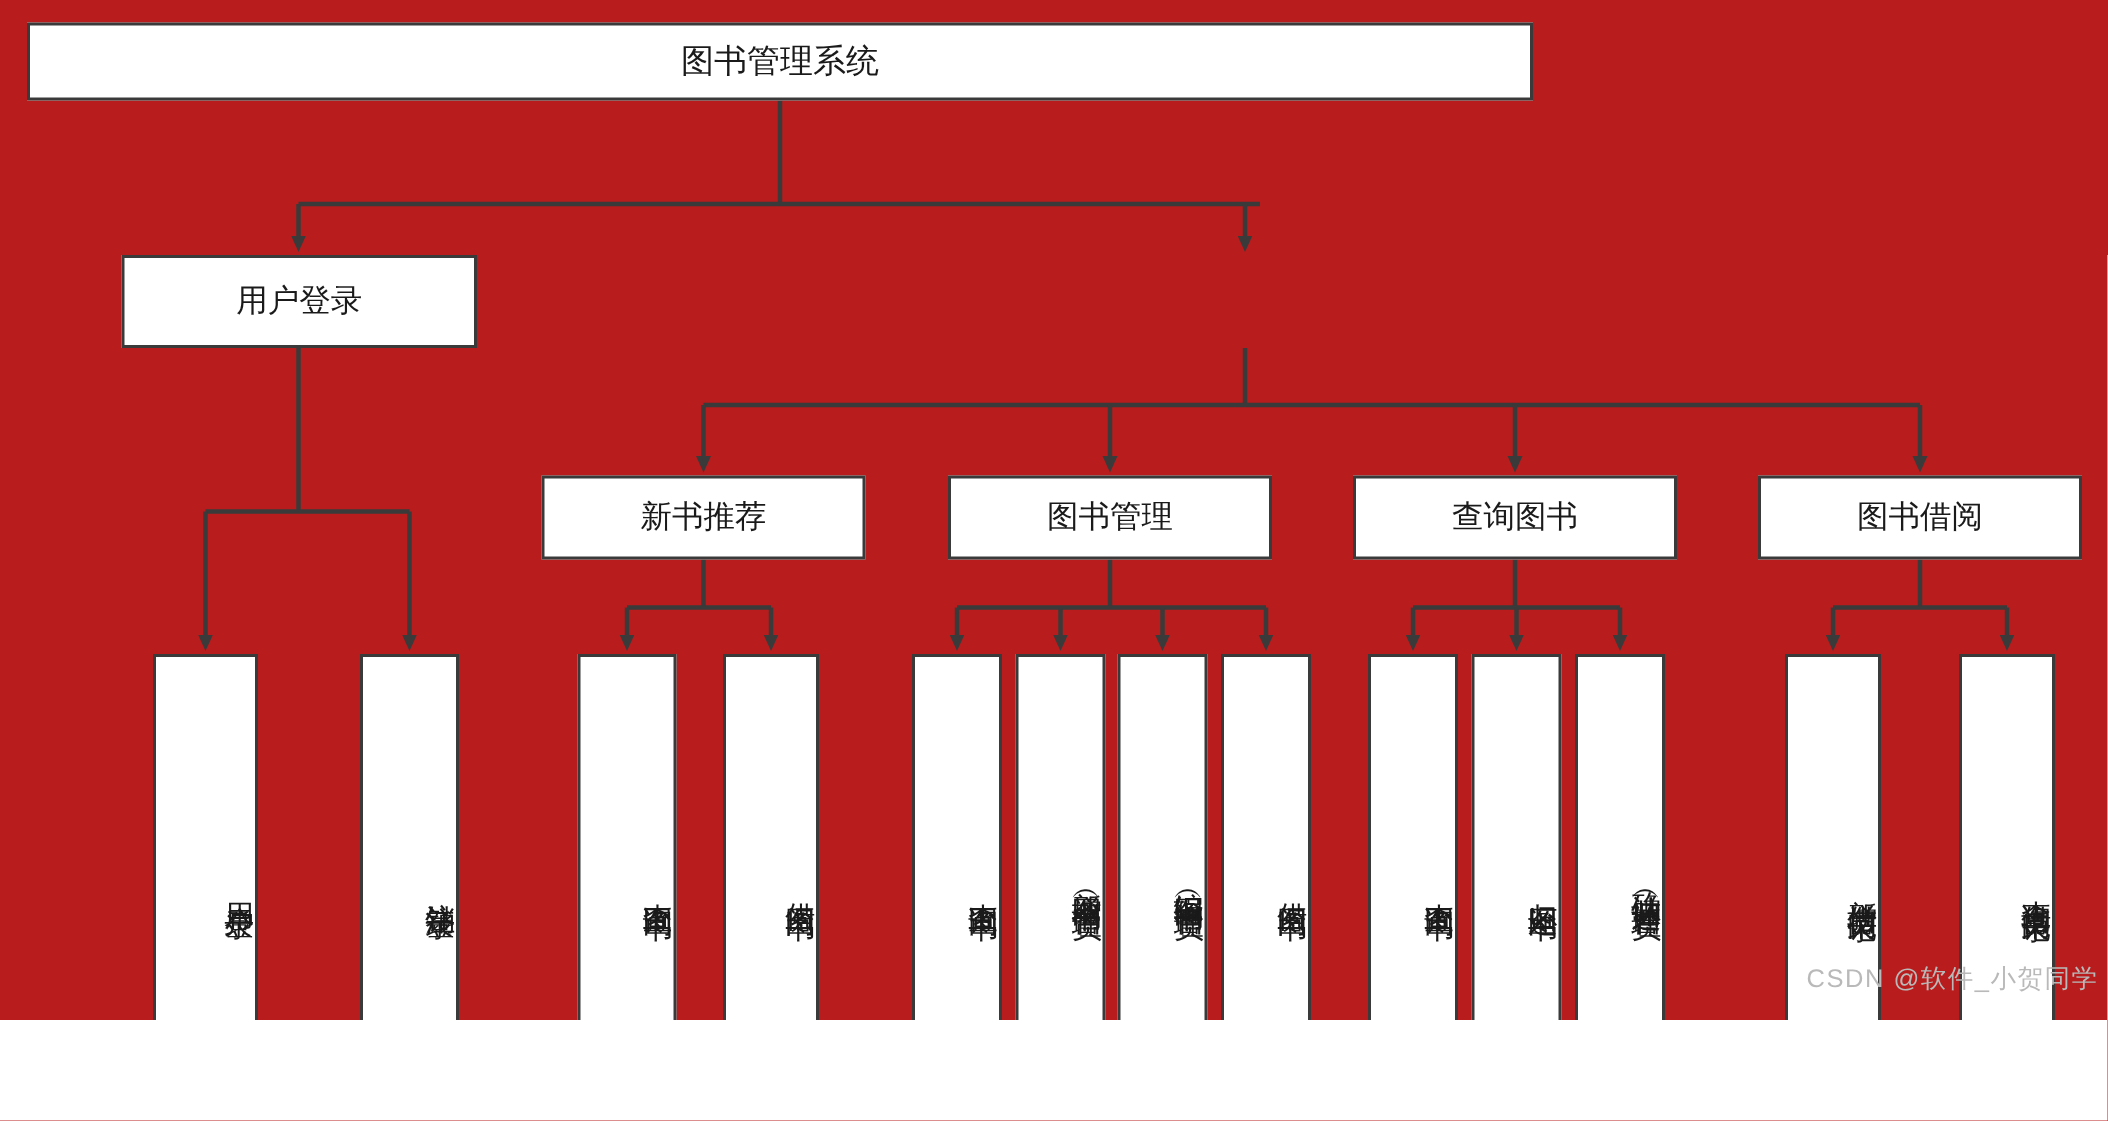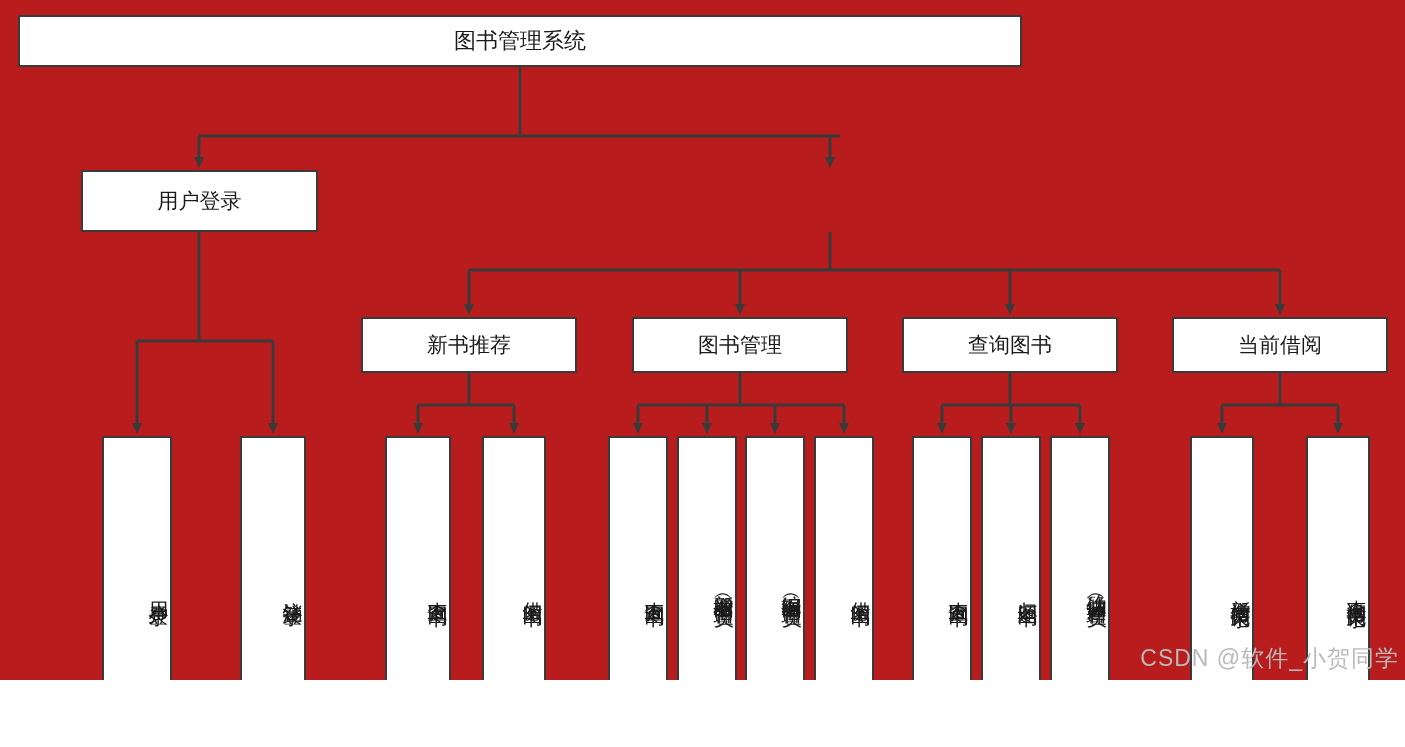--- a/index.html
+++ b/index.html
@@ -52,22 +52,22 @@
     justify-content: center;
     padding-top: 10px;
     letter-spacing: 2px;
   }
   .node.leaf.tall-text {
     padding-top: 6px;
   }
   #watermark {
     position: absolute;
     right: 6px;
-    bottom: 6px;
-    font-size: 23px;
+    bottom: 16px;
+    font-size: 17px;
     color: #b9b9b9;
     letter-spacing: 1px;
     white-space: nowrap;
     user-select: none;
   }
 </style>
 </head>
 <body>
 
 <div id="diagram-root">
@@ -122,21 +122,21 @@
     </g>
   </svg>
 
   <div class="node root horizontal" style="left:18px; top:15px; width:1004px; height:52px;">图书管理系统</div>
 
   <div class="node horizontal" style="left:81px; top:170px; width:237px; height:62px;">用户登录</div>
 
   <div class="node horizontal" style="left:361px; top:317px; width:216px; height:56px;">新书推荐</div>
   <div class="node horizontal" style="left:632px; top:317px; width:216px; height:56px;">图书管理</div>
   <div class="node horizontal" style="left:902px; top:317px; width:216px; height:56px;">查询图书</div>
-  <div class="node horizontal" style="left:1172px; top:317px; width:216px; height:56px;">当前借阅</div>
+  <div class="node horizontal" style="left:1172px; top:317px; width:216px; height:56px;">图书借阅</div>
 
   <div class="node leaf" style="left:102px; top:436px; width:70px; height:297px;">用户登录</div>
   <div class="node leaf" style="left:240px; top:436px; width:66px; height:297px;">注销登录</div>
 
   <div class="node leaf" style="left:385px; top:436px; width:66px; height:297px;">查询图书</div>
   <div class="node leaf" style="left:482px; top:436px; width:64px; height:297px;">借阅图书</div>
 
   <div class="node leaf" style="left:608px; top:436px; width:60px; height:297px;">查询图书</div>
   <div class="node leaf tall-text" style="left:677px; top:436px; width:60px; height:297px;">新增图书（管理员）</div>
   <div class="node leaf tall-text" style="left:745px; top:436px; width:60px; height:297px;">编辑图书（管理员）</div>

